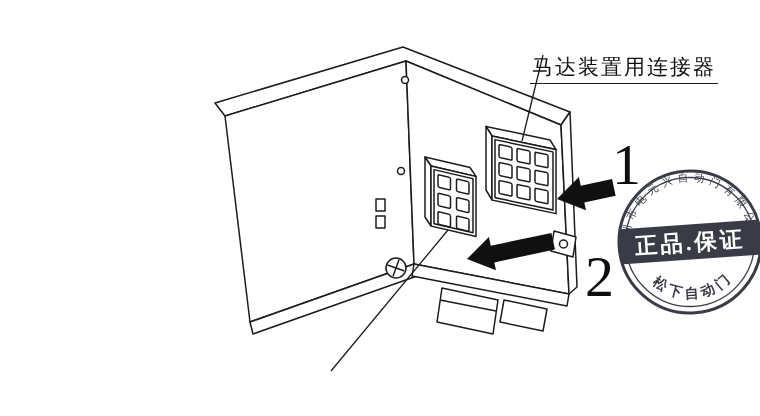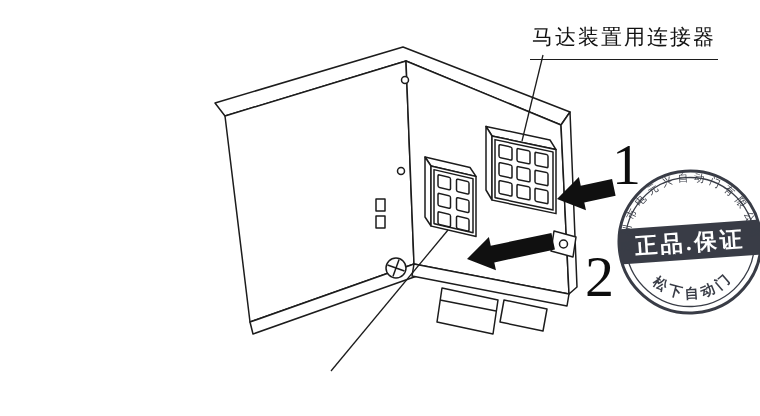--- a/index.html
+++ b/index.html
@@ -4,21 +4,21 @@
 <style>
   html,body{margin:0;padding:0;background:#fff;}
   #canvas{
     position:relative;width:760px;height:416px;background:#fff;
     font-family:"Liberation Sans",sans-serif;overflow:hidden;
   }
   #canvas svg{position:absolute;left:0;top:0;}
   .cn-label{
     position:absolute;color:#111;font-size:21px;letter-spacing:2px;
     line-height:1.25;white-space:nowrap;
-    border-bottom:1.5px solid #1c1c1c;padding:0 2px 9px 2px;
+    border-bottom:1.5px solid #1c1c1c;padding:0 2px 3px 2px;margin-top:30px;
   }
   .step-digit{
     position:absolute;color:#0d0d0d;
     font-family:"Liberation Serif",serif;font-size:58px;line-height:1;
   }
   #motor-label{left:530px;top:24px;}
   #terminal-label-1{left:103px;top:342px;}
   #terminal-label-2{left:103px;top:374px;}
   #step1{left:612px;top:136px;}
   #step2{left:585px;top:248px;}

